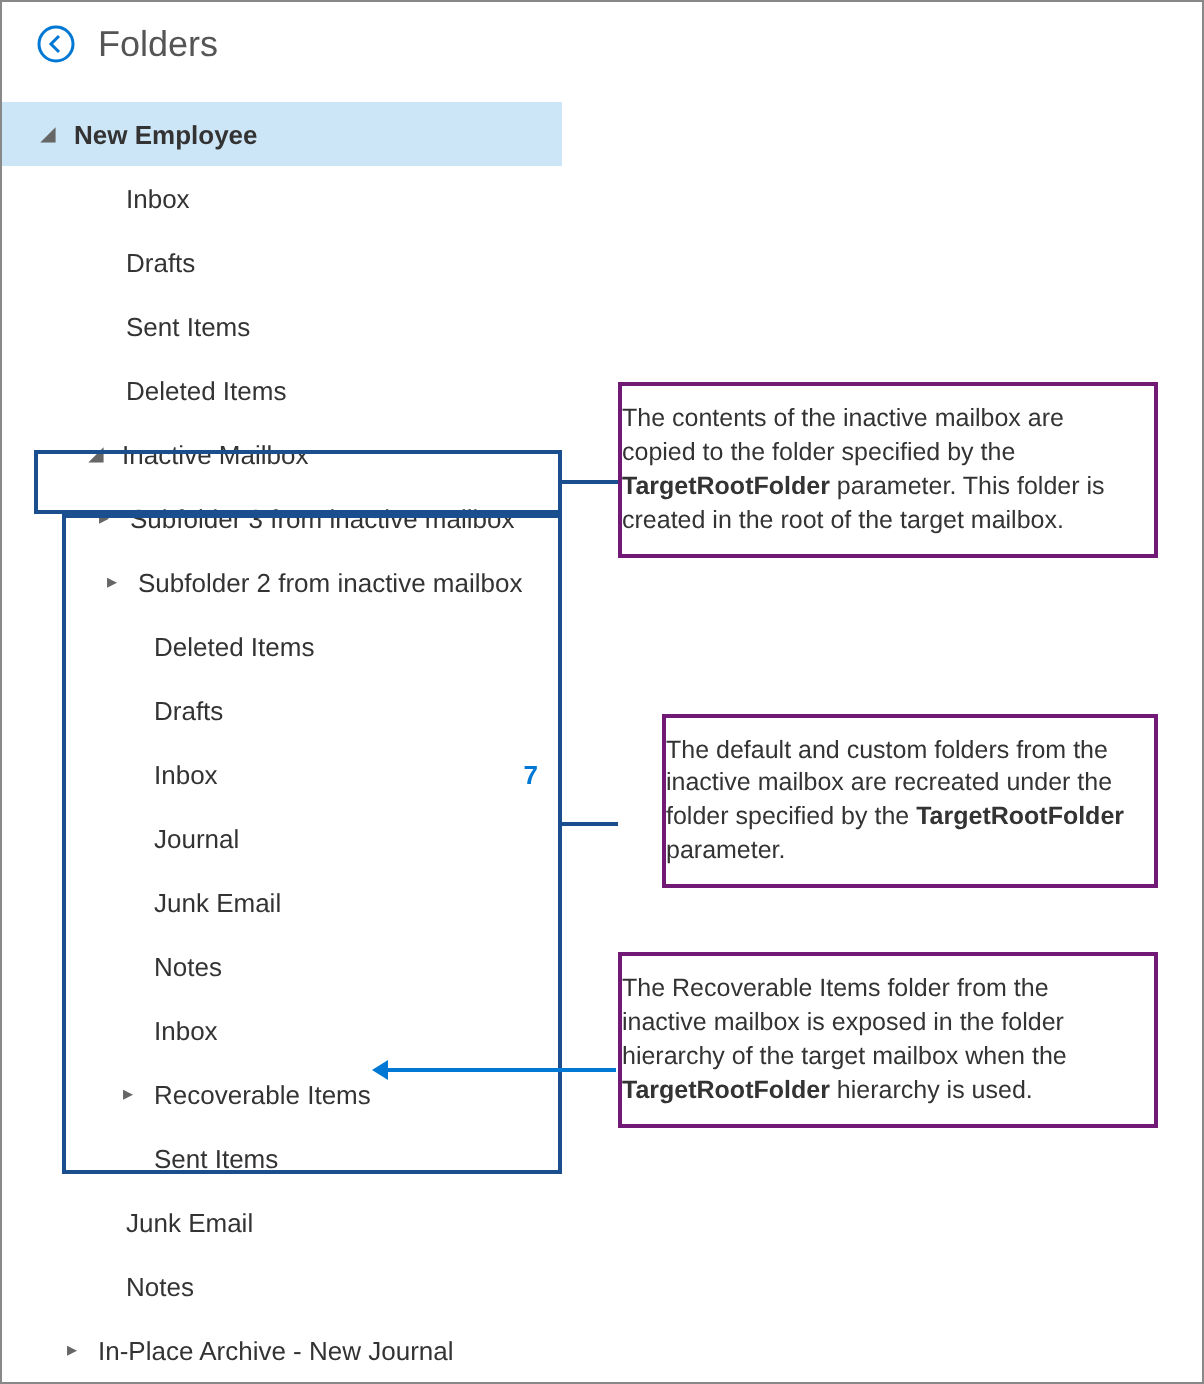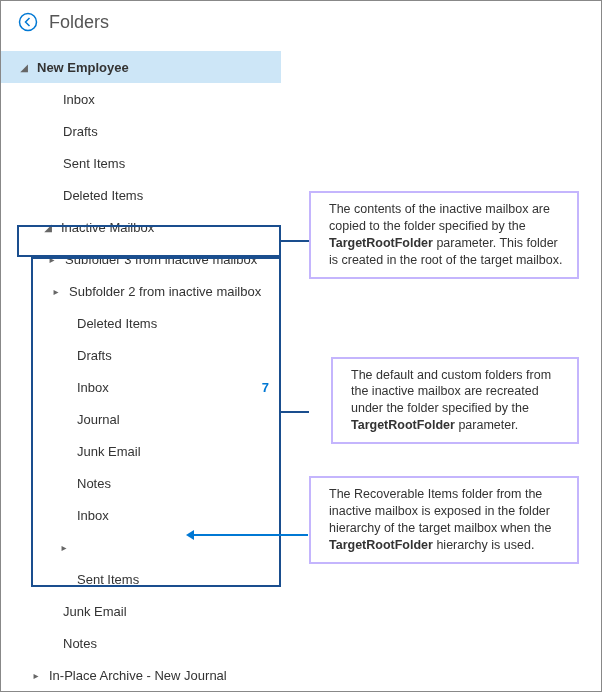--- a/index.html
+++ b/index.html
@@ -66,22 +66,22 @@
     pointer-events: none;
   }
   .count { color: #0078d4; font-weight: 600; position: absolute; right: 12px; }
   .callouts {
     position: absolute;
     left: 308px;
     top: 190px;
     width: 270px;
   }
   .callout {
-    border: 2px solid #c4b5fd;
-    padding: 8px 10px 8px 18px;
+    border: 2px solid #701a75;
+    padding: 8px 10px 8px 0;
     font-size: 12.5px;
     color: #333;
     line-height: 1.35;
     margin-bottom: 32px;
     background: #fff;
   }
   .callout b { font-weight: 600; }
   .connector {
     position: absolute;
     background: #1a4e8e;
@@ -169,20 +169,21 @@
       <span class="label">Junk Email</span>
     </div>
   <div class="node lvl2b">
       <span class="label">Notes</span>
     </div>
   <div class="node lvl2b">
       <span class="label">Inbox</span>
     </div>
   <div class="node lvl2" style="padding-left:56px;">
     <span class="caret">▸</span>
+    <span class="label">Recoverable Items</span>
   </div>
   <div class="node lvl2b">
       <span class="label">Sent Items</span>
     </div>
 
   <div class="node lvl1">
       <span class="label">Junk Email</span>
     </div>
   <div class="node lvl1">
       <span class="label">Notes</span>

